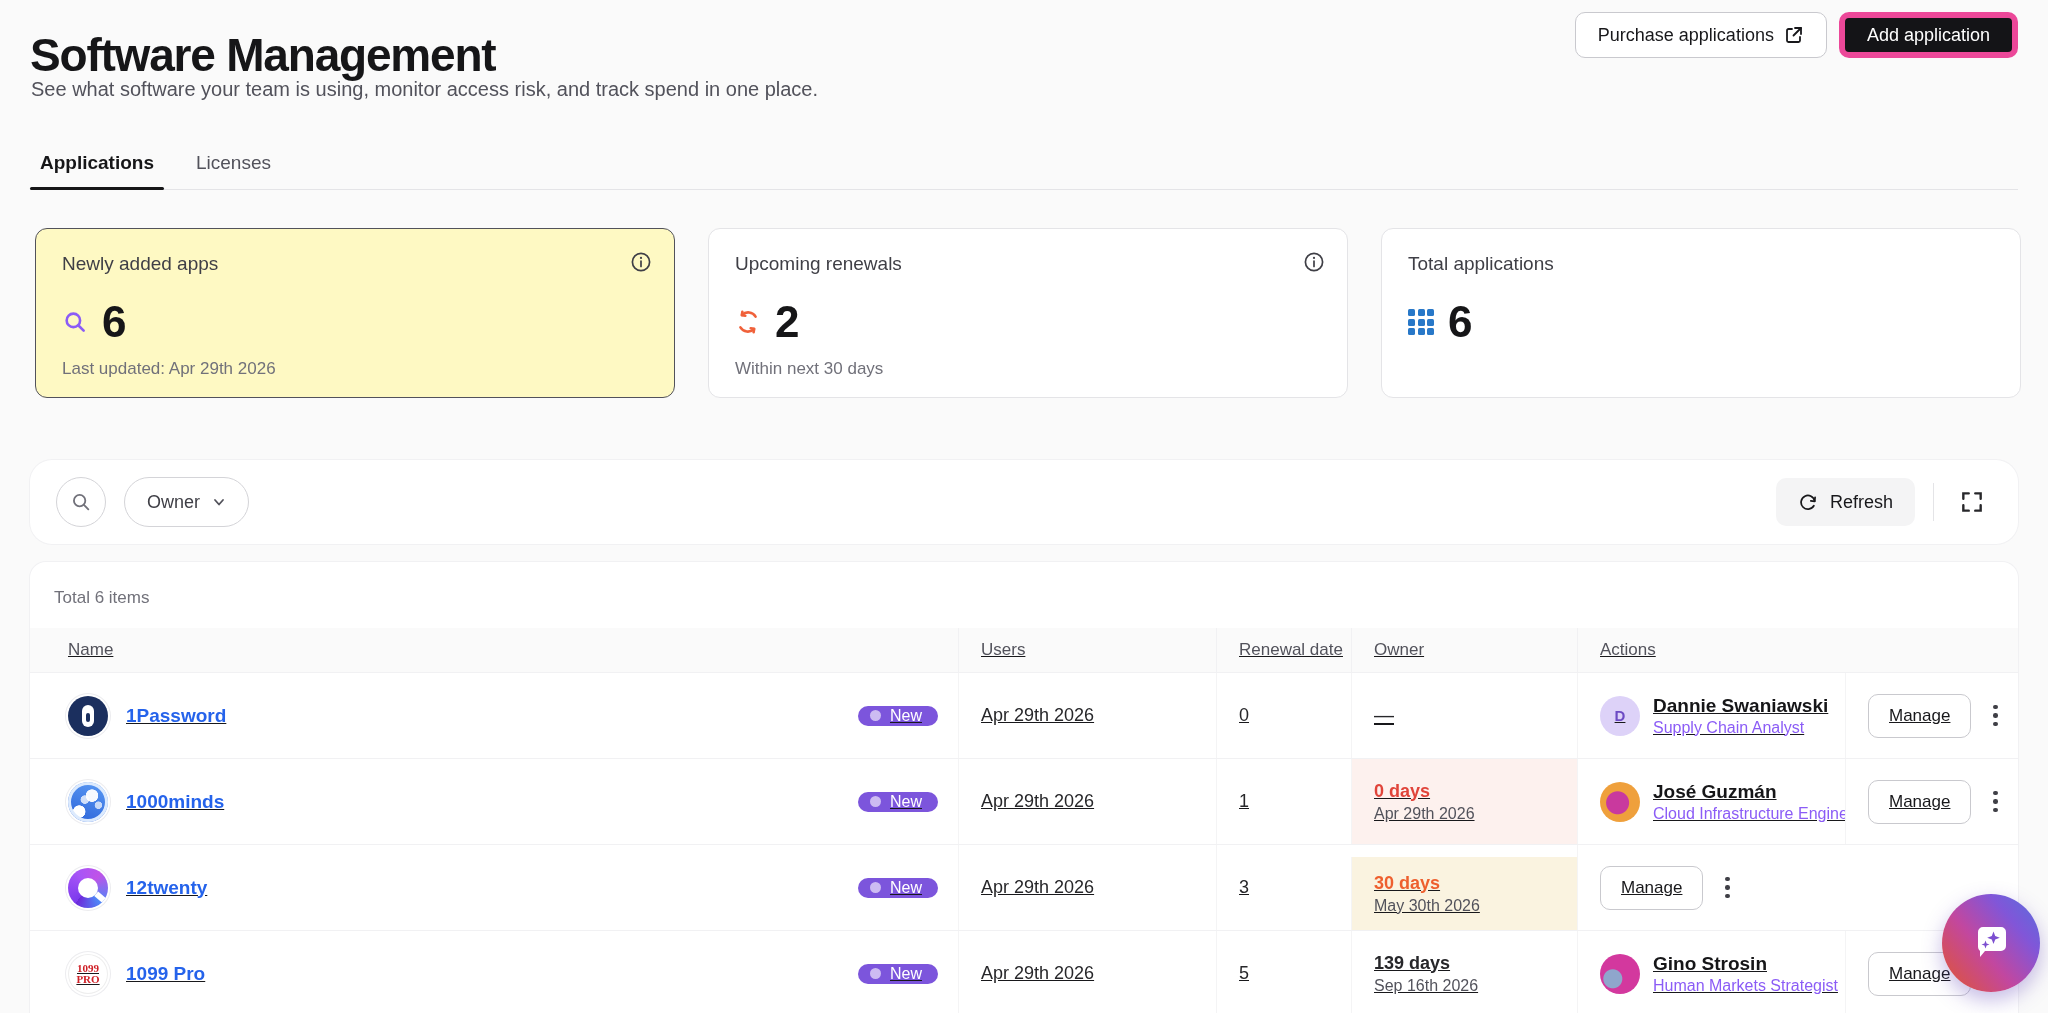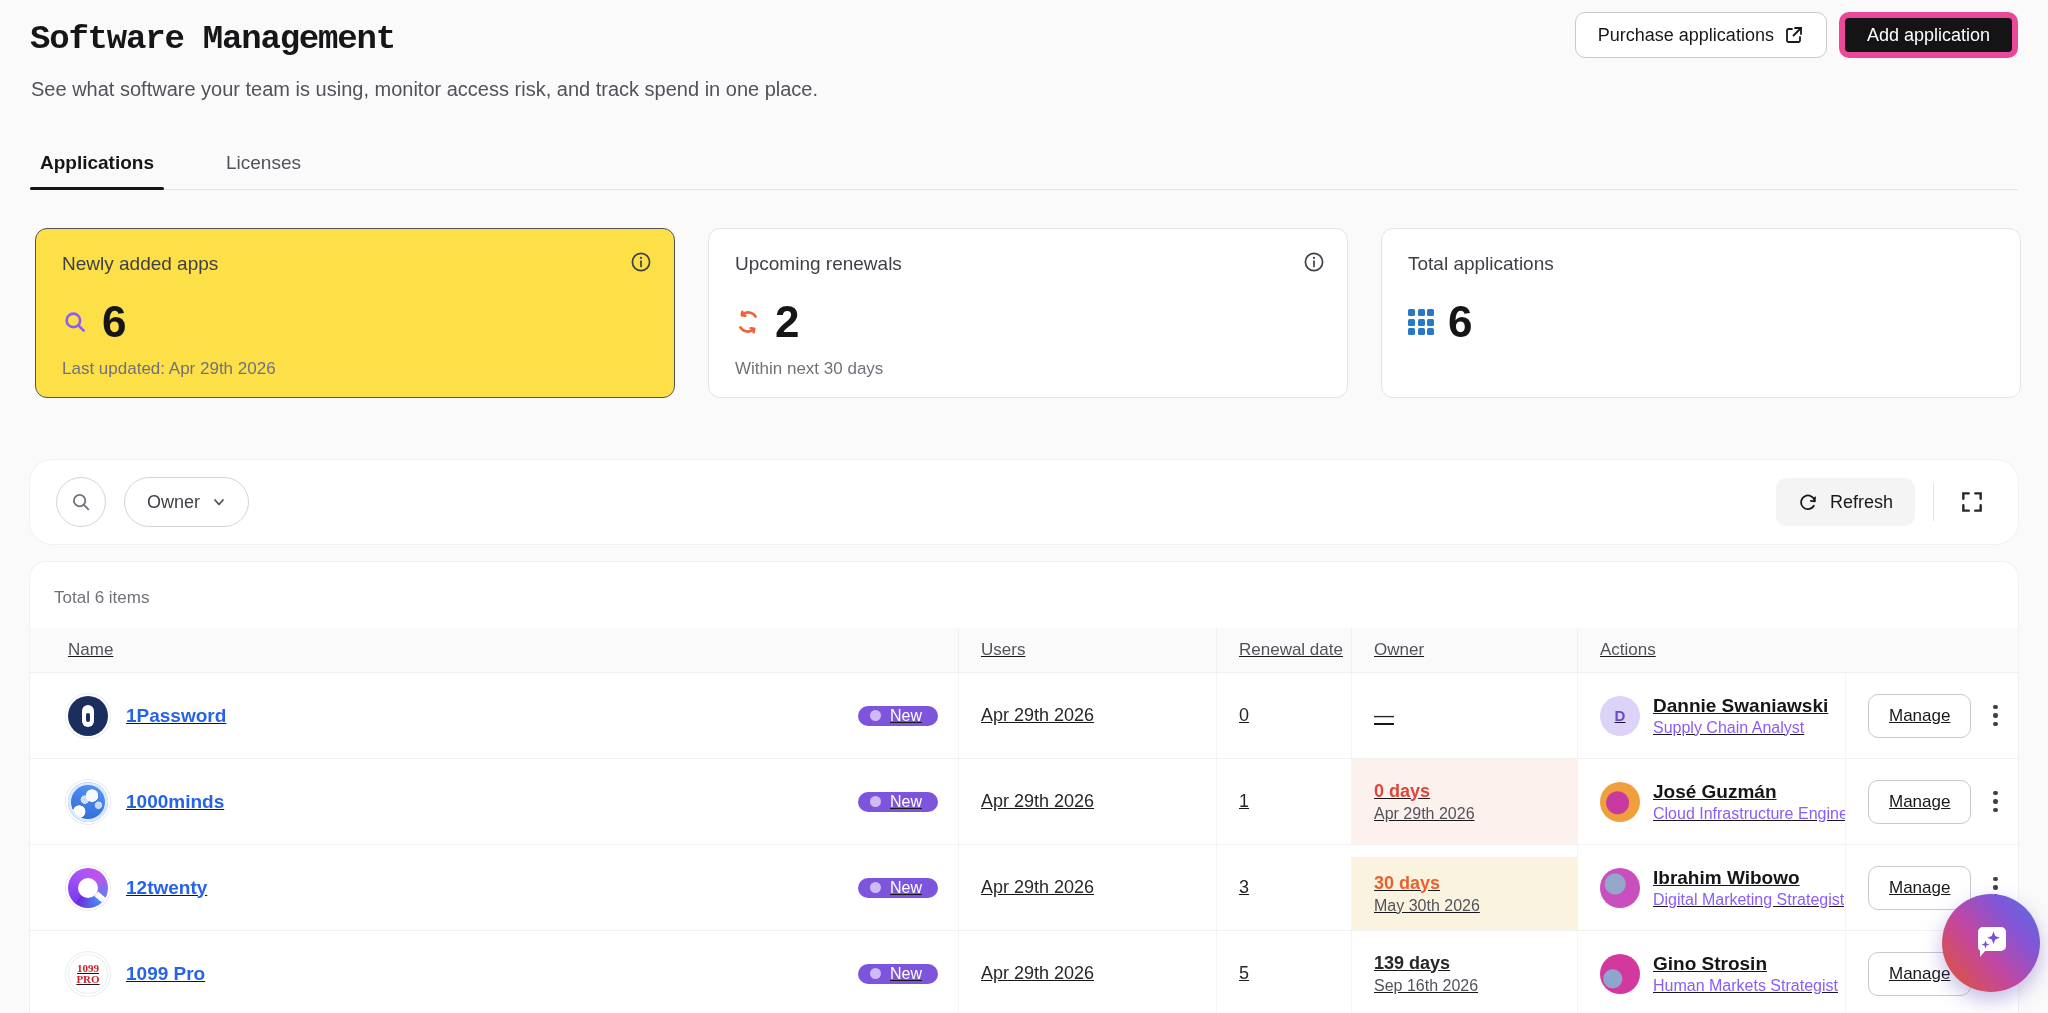--- a/index.html
+++ b/index.html
@@ -4,37 +4,37 @@
 <style>
   * { margin:0; padding:0; box-sizing:border-box; }
   html,body { width:2048px; height:1013px; }
   body {
     font-family:"Liberation Sans","DejaVu Sans",sans-serif;
     background:#fafafa; color:#18181b; overflow:hidden; position:relative;
   }
   .page { position:absolute; inset:0; }
 
   
-  .page-title { position:absolute; left:30px; top:20px; font-size:34px; font-weight:700; letter-spacing:-1.2px; color:#161618;font-family:Liberation Mono, monospace; }
+  .page-title { position:absolute; left:30px; top:28px; font-size:46px; font-weight:700; letter-spacing:-1.2px; color:#161618; }
   .page-subtitle { position:absolute; left:31px; top:78px; font-size:20px; color:#52525b; }
   .header-actions { position:absolute; top:12px; right:30px; display:flex; gap:12px; }
   .btn { display:inline-flex; align-items:center; justify-content:center; gap:10px; height:46px; border-radius:10px; font-size:18px; font-weight:500; cursor:pointer; }
   .btn-outline { background:#fff; border:1px solid #c9c9ce; color:#18181b; padding:0 22px; }
   .btn-dark { background:#141417; border:6px solid #ec4899; color:#fff; padding:0 22px; }
 
   
-  .tabs { position:absolute; left:30px; right:30px; top:146px; height:44px; border-bottom:1px solid #e4e4e7; display:flex; gap:52px; }
+  .tabs { position:absolute; left:30px; right:30px; top:146px; height:44px; border-bottom:1px solid #e4e4e7; display:flex; gap:22px; }
   .tab { font-size:19px; color:#52525b; padding:6px 10px 0 10px; position:relative; cursor:pointer; }
   .tab.active { color:#161618; font-weight:700; }
   .tab.active::after { content:""; position:absolute; left:0; right:0; bottom:-1px; height:3px; background:#161618; border-radius:2px; }
 
   
   .cards { position:absolute; left:35px; top:228px; width:1992px; display:flex; gap:33px; }
   .card { position:relative; width:640px; height:170px; background:#fff; border:1px solid #e4e4e7; border-radius:12px; padding:24px 26px; }
-  .card.selected { background:#fde047; border:1.5px solid #52525b; }
+  .card.selected { background:#fef9c3; border:1.5px solid #52525b; }
   .card-title { font-size:19px; color:#3f3f46; }
   .card-info { position:absolute; top:22px; right:22px; width:22px; height:22px; color:#3f3f46; cursor:pointer; }
   .card-value-row { position:absolute; left:26px; top:68px; display:flex; align-items:center; gap:14px; }
   .card-value { font-size:44px; font-weight:700; color:#161618; letter-spacing:-1px; }
   .card-foot { position:absolute; left:26px; top:130px; font-size:17px; color:#71717a; }
 
   .grid-icon { display:grid; grid-template-columns:repeat(3,7px); grid-template-rows:repeat(3,7px); gap:2.5px; }
   .grid-icon span { background:#2878c8; border-radius:1.5px; }
 
   
@@ -309,27 +309,20 @@
           </span>
         <a class="app-name">12twenty</a>
         <span class="badge-new">New</span>
       </div>
       <div class="td">Apr 29th 2026</div>
       <div class="td">3</div>
       <div class="td renewal-cell renewal-warning">
         <span class="renewal-days">30 days</span>
         <span class="renewal-sub">May 30th 2026</span>
       </div>
-      <div class="td owner-cell">
-        <span class="avatar avatar-ibrahim"></span>
-        <span class="owner-text">
-          <span class="owner-name">Ibrahim Wibowo</span>
-          <span class="owner-role">Digital Marketing Strategist</span>
-        </span>
-      </div>
       <div class="td actions-cell">
         <button class="manage-btn">Manage</button>
         <button class="kebab">
             <span></span>
             <span></span>
             <span></span>
           </button>
       </div>
     </div>
 

